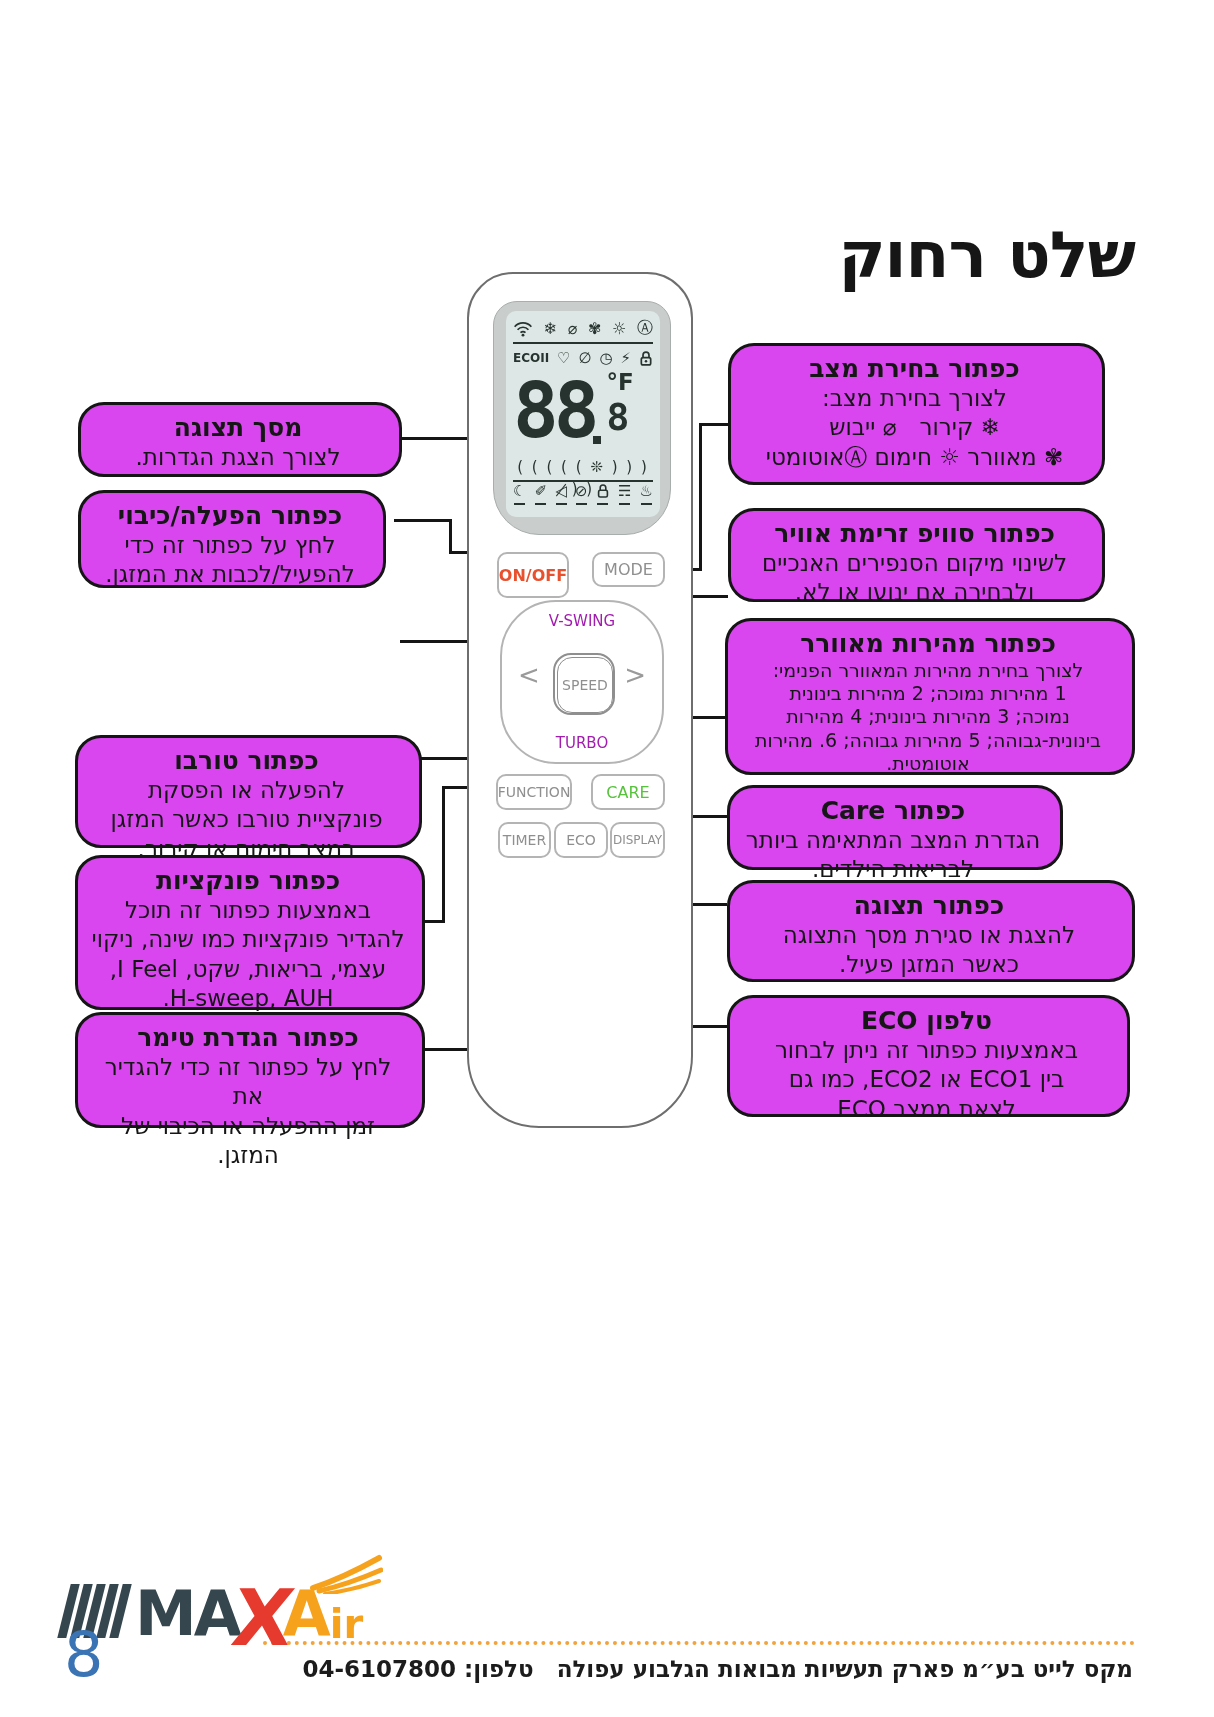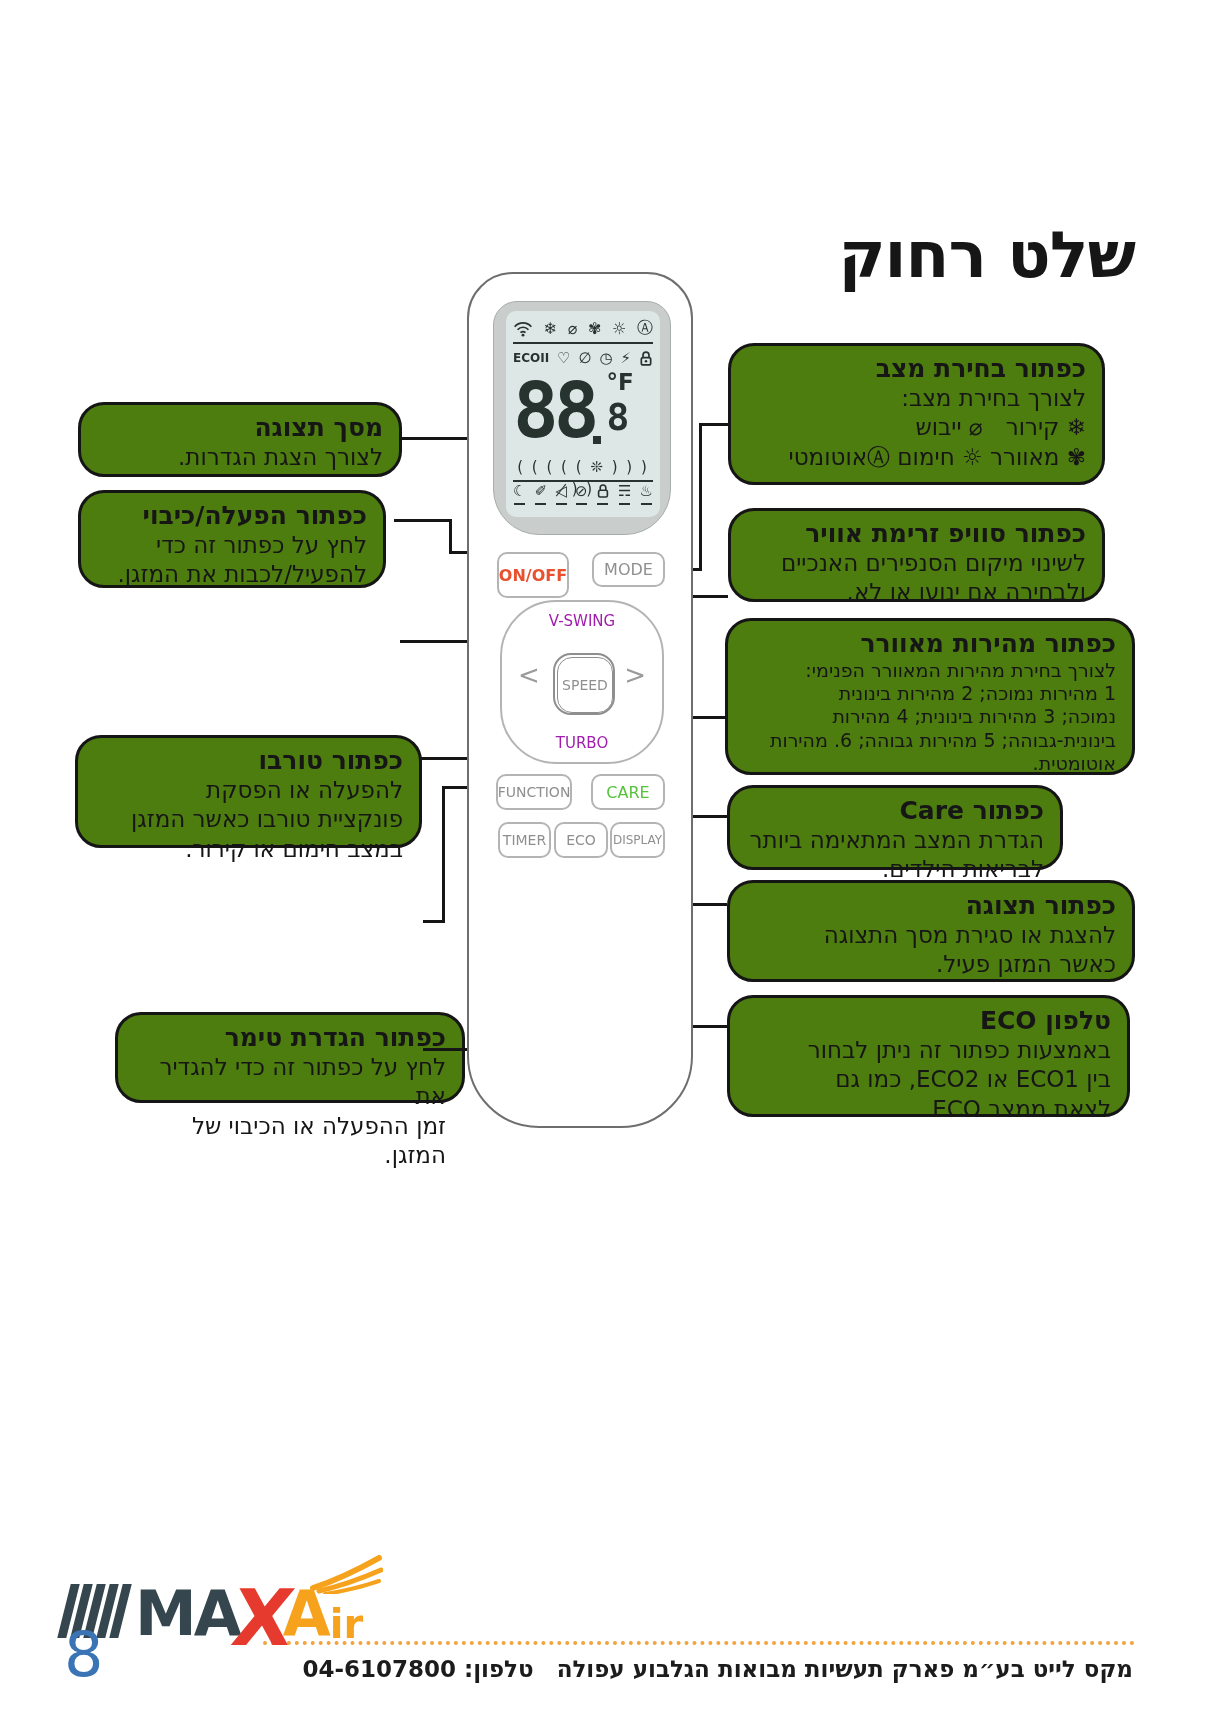--- a/index.html
+++ b/index.html
@@ -4,22 +4,22 @@
 <style>
   html,body{margin:0;padding:0;background:#fff;}
   .page{position:relative;width:1214px;height:1717px;background:#fff;overflow:hidden;
         font-family:"DejaVu Sans",sans-serif;color:#161616;}
 
   
   .doc-title{position:absolute;top:218px;right:79px;font-size:64px;font-weight:bold;
              letter-spacing:-1px;direction:rtl;}
 
   
-  .callout{position:absolute;border:3px solid #151515;border-radius:26px;background:#4d7c0f;
-           box-sizing:border-box;direction:rtl;text-align:right;padding:8px 16px 8px 12px;}
+  .callout{position:absolute;border:3px solid #151515;border-radius:26px;background:#d946ef;
+           box-sizing:border-box;direction:rtl;text-align:center;padding:8px 16px 8px 12px;}
   .callout .t{font-weight:bold;font-size:25px;line-height:1.2;}
   .callout .b{font-size:23px;line-height:1.28;white-space:pre-line;}
   .callout.small-body .b{font-size:19px;line-height:1.22;}
   .r-title{font-size:26px;}
 
   
   .ln{position:absolute;background:#151515;}
 
   
   .remote{position:absolute;left:467px;top:272px;width:226px;height:856px;background:#fff;
@@ -93,21 +93,28 @@
     <div class="t">כפתור הפעלה/כיבוי</div>
     <div class="b">לחץ על כפתור זה כדי
 להפעיל/לכבות את המזגן.</div>
   </div>
   <div class="callout" style="left:75px;top:735px;width:347px;height:113px;">
     <div class="t">כפתור טורבו</div>
     <div class="b">להפעלה או הפסקת
 פונקציית טורבו כאשר המזגן
 במצב חימום או קירור.</div>
   </div>
-  <div class="callout" style="left:75px;top:1012px;width:350px;height:91px;margin-left:40px;">
+  <div class="callout" style="left:75px;top:855px;width:350px;height:155px;">
+    <div class="t">כפתור פונקציות</div>
+    <div class="b">באמצעות כפתור זה תוכל
+להגדיר פונקציות כמו שינה, ניקוי
+עצמי, בריאות, שקט, I Feel,
+H-sweep, AUH.</div>
+  </div>
+  <div class="callout" style="left:75px;top:1012px;width:350px;height:116px;">
     <div class="t">כפתור הגדרת טימר</div>
     <div class="b">לחץ על כפתור זה כדי להגדיר את
 זמן ההפעלה או הכיבוי של המזגן.</div>
   </div>
 
   <div class="callout" style="left:728px;top:343px;width:377px;height:142px;">
     <div class="t r-title">כפתור בחירת מצב</div>
     <div class="b">לצורך בחירת מצב:</div>
     <div class="b">❄ קירור ⌀ ייבוש</div>
     <div class="b">✾ מאוורר ☼ חימום Ⓐאוטומטי</div>

